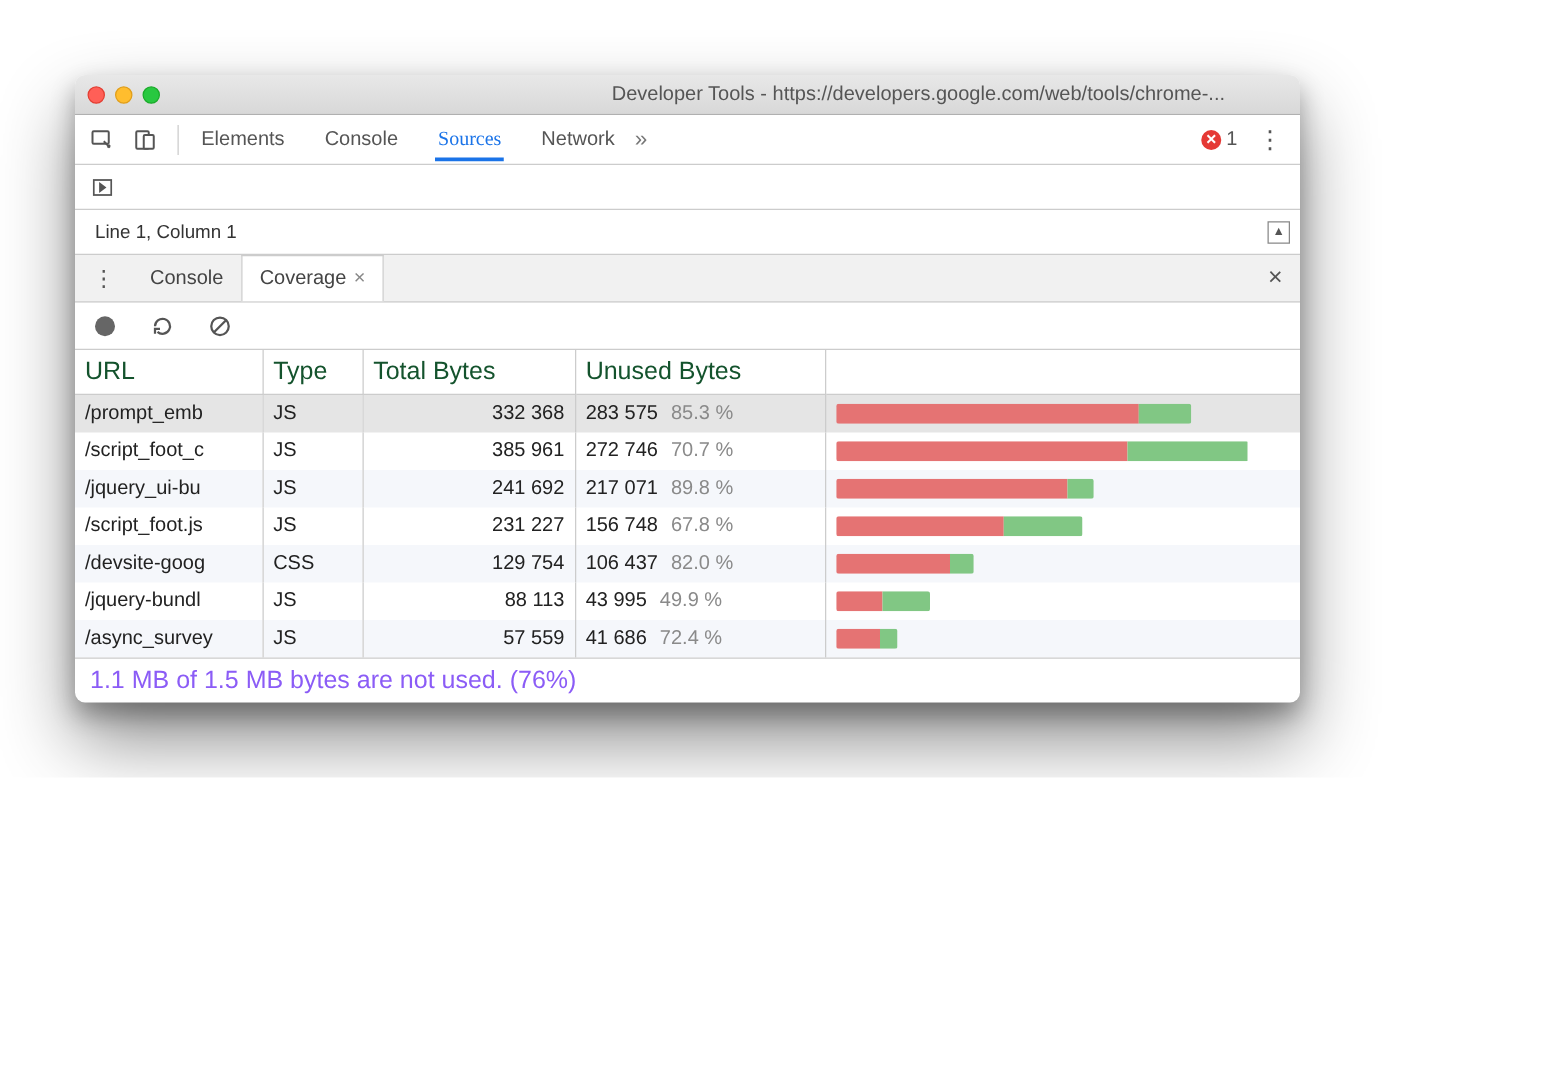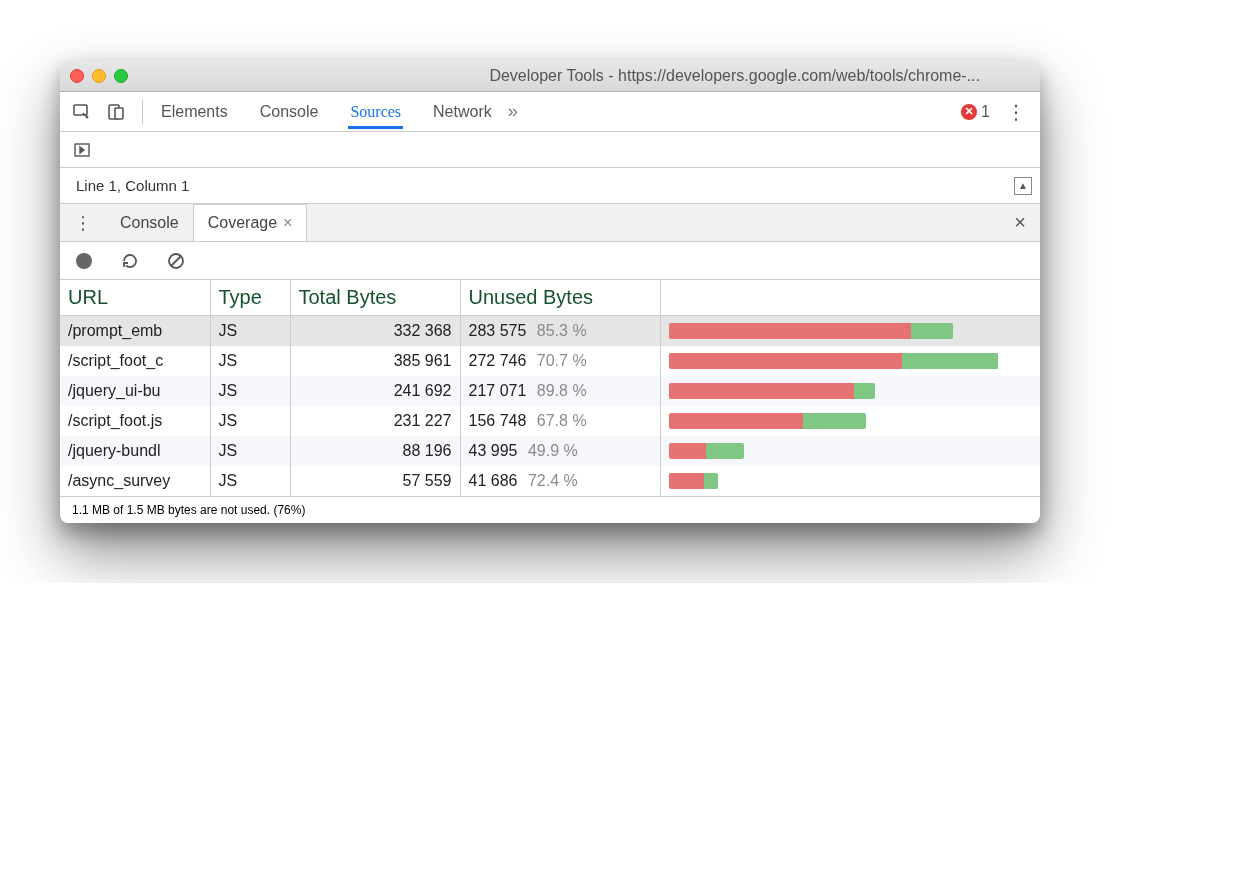--- a/index.html
+++ b/index.html
@@ -104,21 +104,21 @@
   .col-bar { }
   .td-total { text-align:right; padding-right:16px; white-space:pre; }
   .td-unused { white-space:pre; }
   .pct { color:#8a8a8a; margin-left:6px; }
   .bar-wrap { display:flex; align-items:center; height:20px; }
   .bar { height:16px; display:flex; border-radius:2px; overflow:hidden; }
   .bar .unused { background:#e57373; }
   .bar .used { background:#81c784; }
 
   .footer {
-    border-top:1px solid #ccc; padding:6px 12px; font-size:12px; color:#000000;
+    border-top:1px solid #ccc; padding:6px 12px; font-size:20px; color:#8b5cf6;
   }
 </style>
 </head>
 <body>
 
 <div class="window">
 
   <div class="titlebar">
     <div class="traffic">
       <div class="dot red"></div>
@@ -262,23 +262,37 @@
           <td>
             <div class="bar-wrap">
               <div class="bar" style="width: 197.701px;">
                 <div class="unused" style="width: 67.7897%;"></div>
                 <div class="used" style="width: 32.2103%;"></div>
               </div>
             </div>
           </td>
         </tr>
         <tr class="row">
+          <td>/devsite-goog</td>
+          <td>CSS</td>
+          <td class="td-total">129 754</td>
+          <td class="td-unused"><span>106 437</span><span class="pct">  82.0 %</span></td>
+          <td>
+            <div class="bar-wrap">
+              <div class="bar" style="width: 110.941px;">
+                <div class="unused" style="width: 82.0298%;"></div>
+                <div class="used" style="width: 17.9702%;"></div>
+              </div>
+            </div>
+          </td>
+        </tr>
+        <tr class="row">
           <td>/jquery-bundl</td>
           <td>JS</td>
-          <td class="td-total">88 196</td>
+          <td class="td-total">88 113</td>
           <td class="td-unused"><span>43 995</span><span class="pct">  49.9 %</span></td>
           <td>
             <div class="bar-wrap">
               <div class="bar" style="width: 75.3374px;">
                 <div class="unused" style="width: 49.9302%;"></div>
                 <div class="used" style="width: 50.0698%;"></div>
               </div>
             </div>
           </td>
         </tr>

